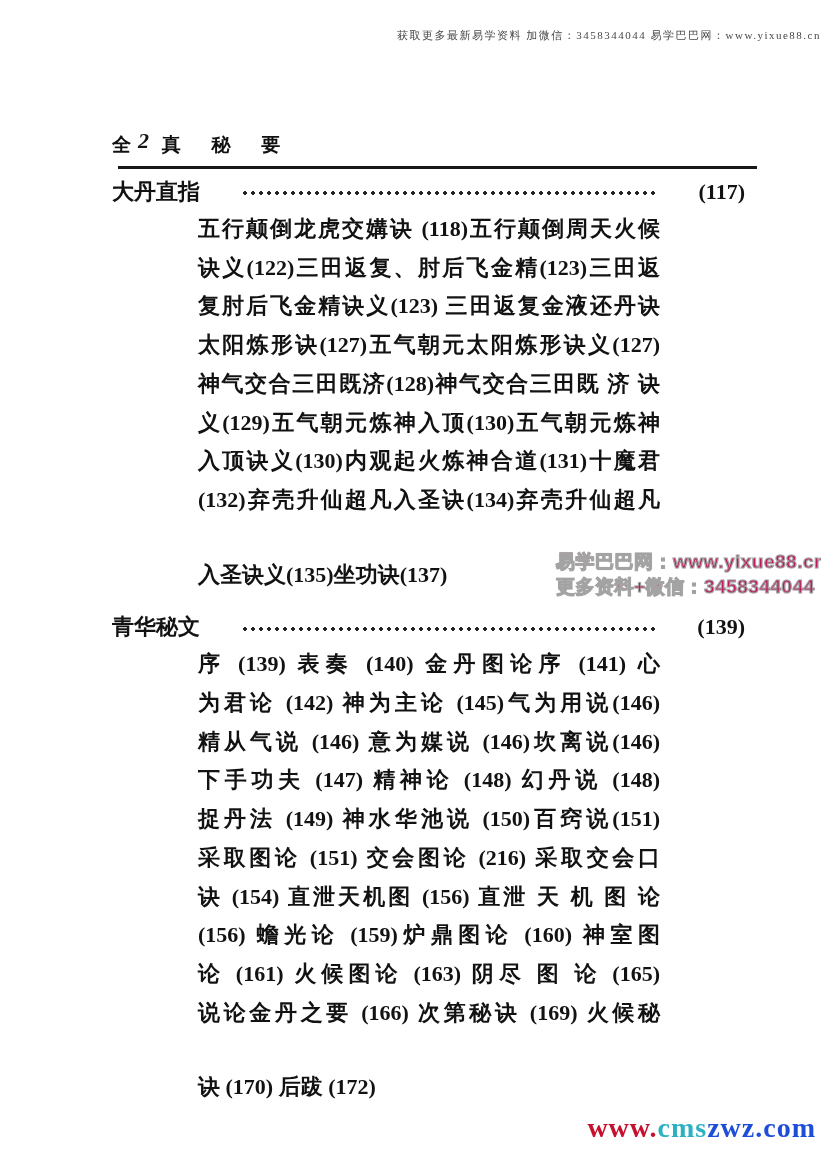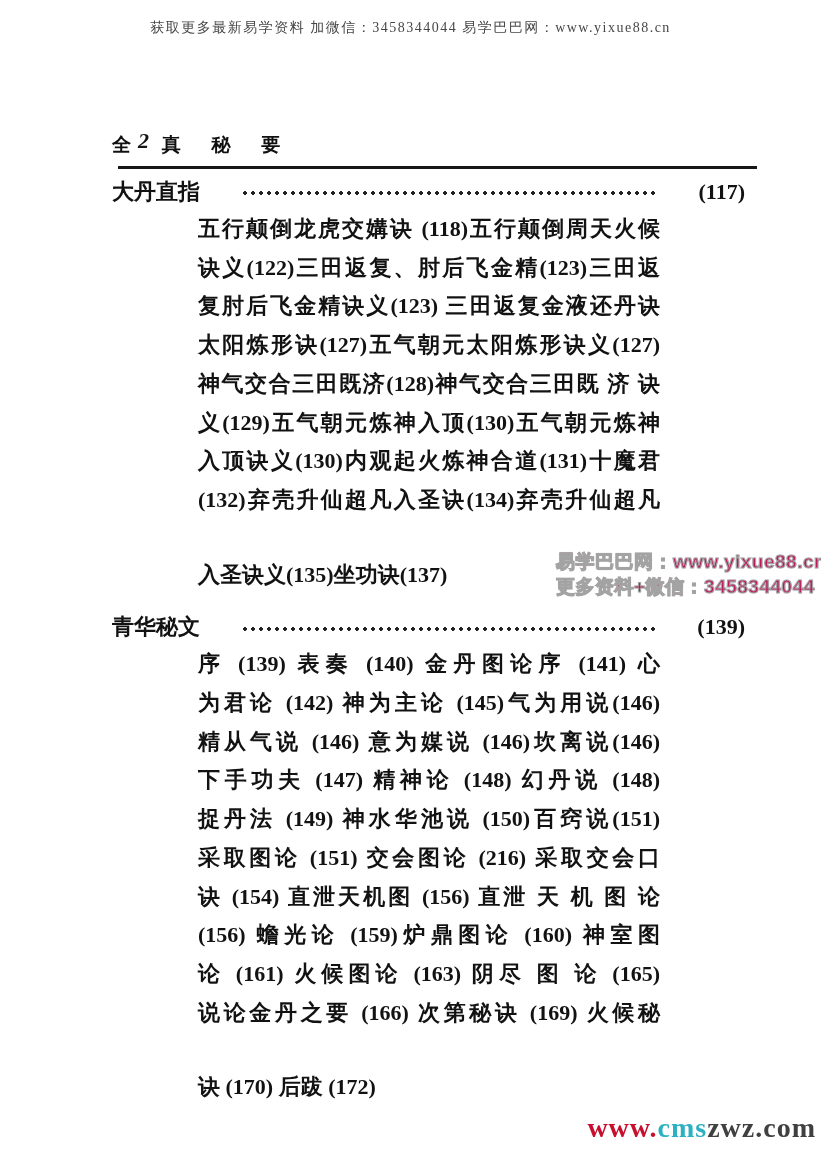--- a/index.html
+++ b/index.html
@@ -8,23 +8,23 @@
     width: 821px;
     height: 1150px;
     margin: 0 auto;
     background: #ffffff;
     overflow: hidden;
     font-family: "Liberation Serif", "DejaVu Serif", serif;
     color: #151515;
   }
   .promo {
     position: absolute;
-    top: 19px; left: 0; width: 100%;
-    text-align: center;
-    font-size: 14px;
+    top: 28px; left: 0; width: 100%;
+    text-align: right;
+    font-size: 11px;
     letter-spacing: 1.5px;
     color: #474747;
     font-weight: 500;
   }
   .pageno {
     position: absolute;
     left: 138px; top: 128px;
     font-size: 22px;
     font-weight: bold;
     font-style: italic;
@@ -156,16 +156,16 @@
         </div>
       </div>
     </div>
 
   <div class="watermark">
     <div>易学巴巴网：www.yixue88.cn</div>
     <div>更多资料+微信：3458344044</div>
   </div>
 
   <div class="footer">
-    <span class="f-red" style="color: rgb(198, 16, 46);">www.</span><span class="f-cyan" style="color: rgb(44, 177, 195);">cms</span><span class="f-red" style="color: #404040; margin-top: 11px;">zwz.com</span>
+    <span class="f-red" style="color: rgb(198, 16, 46);">www.</span><span class="f-cyan" style="color: rgb(44, 177, 195);">cms</span><span class="f-red" style="color: #1d4ed8; margin-top: 11px;">zwz.com</span>
   </div>
 
 </div>
 
 </body></html>

